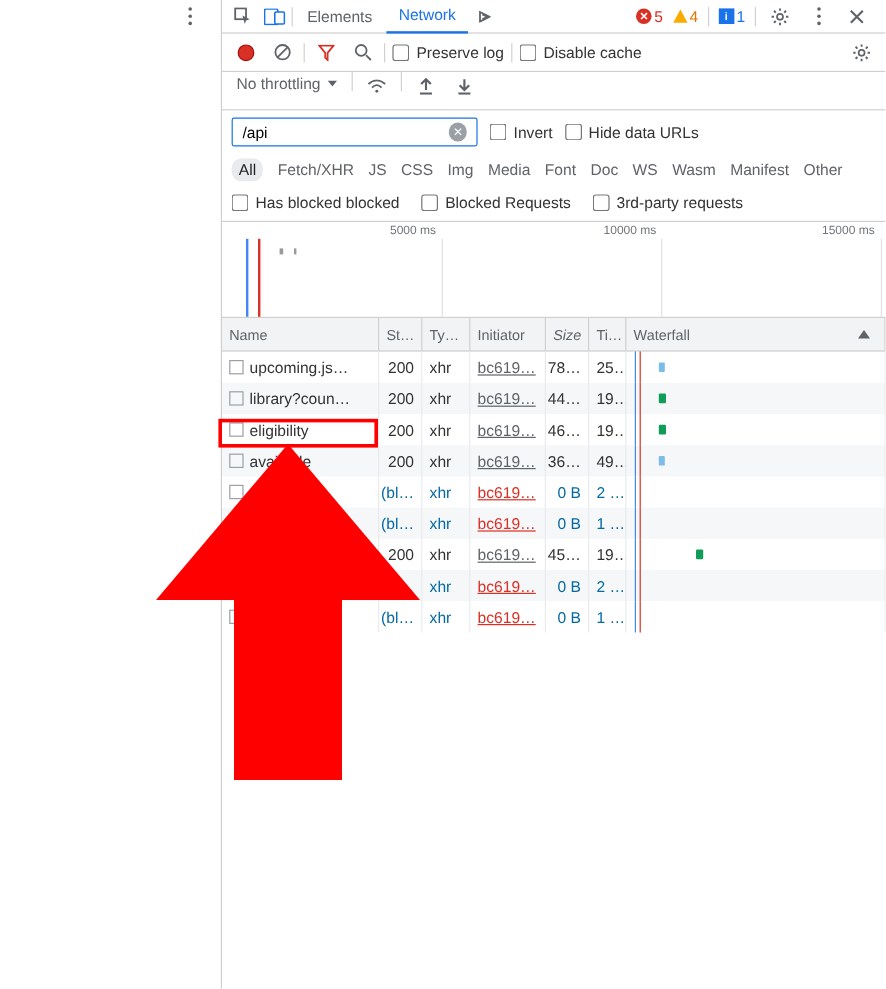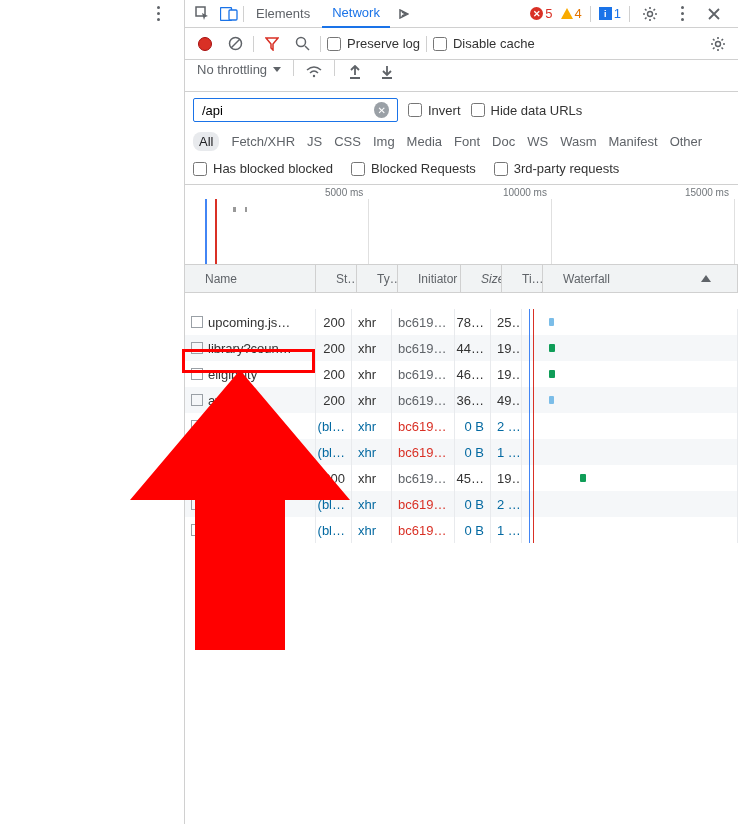--- a/index.html
+++ b/index.html
@@ -33,42 +33,42 @@
 .filter-input input { border: none; outline: none; width: 100%; font-size: 13px; }
 .clr { width: 16px; height: 16px; border-radius: 50%; background: #9aa0a6; color: #fff; display: flex; align-items: center; justify-content: center; font-size: 10px; cursor: pointer; }
 .type-row { padding: 4px 8px 6px 8px; display: flex; align-items: center; gap: 12px; }
 .type-row span { cursor: pointer; color: #5f6368; }
 .type-row .sel { background: #e8eaed; color: #202124; padding: 2px 6px; border-radius: 8px; }
 .checks-row { padding: 4px 8px 8px 8px; display: flex; align-items: center; gap: 18px; border-bottom: 1px solid #d0d0d0; }
 .timeline { height: 80px; border-bottom: 1px solid #d0d0d0; position: relative; }
 .tlabel { position: absolute; top: 2px; font-size: 10px; color: #70757a; }
 .vline { position: absolute; top: 14px; bottom: 0; width: 1px; background: #e0e0e0; }
 .table-head { height: 28px; border-bottom: 1px solid #d0d0d0; display: flex; align-items: stretch; background: #f1f3f4; }
-.th { border-right: 1px solid #d0d0d0; padding: 0 20px; display: flex; align-items: center; color: #5f6368; font-size: 12px; overflow: hidden; }
+.th { border-right: 1px solid #d0d0d0; padding: 0 6px; display: flex; align-items: center; color: #5f6368; font-size: 12px; overflow: hidden; }
 .th.name { width: 131px; }
 .th.st { width: 36px; }
 .th.ty { width: 40px; }
 .th.in { width: 63px; }
 .th.sz { width: 36px; font-style: italic; }
 .th.ti { width: 31px; }
 .th.wf { flex: 1; display: flex; align-items: center; justify-content: space-between; }
-.rows { position: relative; margin-top: 16px; }
+.rows { position: relative; }
 .row { height: 26px; display: flex; align-items: stretch; }
 .row:nth-child(even) { background: #f5f7f9; }
 .cell { border-right: 1px solid #e8eaed; padding: 0 6px; display: flex; align-items: center; overflow: hidden; white-space: nowrap; font-size: 13px; }
 .cell.name { width: 131px; gap: 5px; }
 .cell.st { width: 36px; justify-content: flex-end; }
 .cell.ty { width: 40px; }
 .cell.in { width: 63px; }
 .cell.sz { width: 36px; justify-content: flex-end; }
 .cell.ti { width: 31px; }
 .cell.wf { flex: 1; position: relative; }
 .mini-ck { width: 12px; height: 12px; border: 1px solid #9aa0a6; flex-shrink: 0; }
 .blocked { color: #0369a1; }
-.initlink { color: #5f6368; }
+.initlink { color: #5f6368; text-decoration: underline; }
 .initlink.blk { color: #d93025; }
 .bar { position: absolute; top: 9px; height: 8px; border-radius: 1px; }
 .wfline { position: absolute; top: -1px; bottom: -1px; width: 1px; }
 .hl { position: absolute; border: 3px solid #ff0000; pointer-events: none; }
 .arrow-svg { position: absolute; pointer-events: none; z-index: 10; }
 .tri-asc { width: 0; height: 0; border-left: 5px solid transparent; border-right: 5px solid transparent; border-bottom: 7px solid #5f6368; margin-right: 6px; }
 </style>
 </head>
 <body>
 

